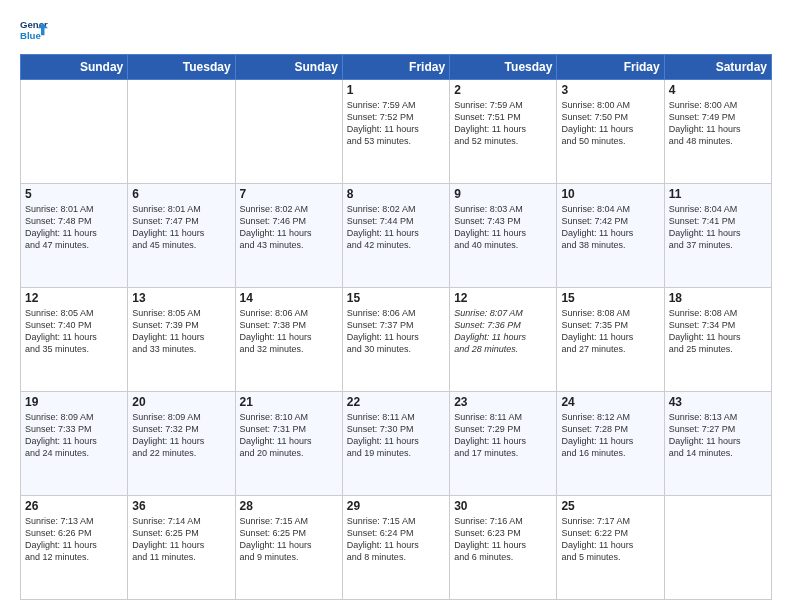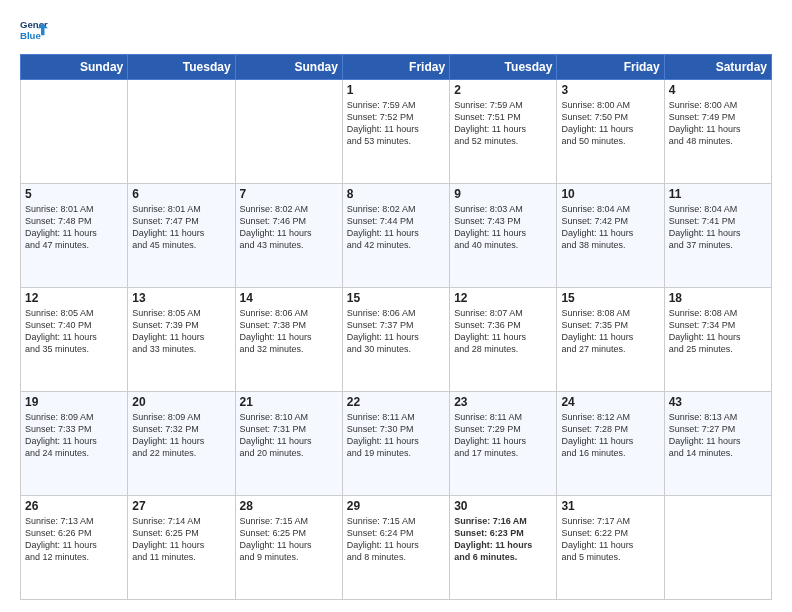--- a/index.html
+++ b/index.html
@@ -237,21 +237,21 @@
           </td>
           <td>
             <span class="day-number">15</span>
             <div class="day-info" style="white-space: pre-line;">Sunrise: 8:06 AM
 Sunset: 7:37 PM
 Daylight: 11 hours
 and 30 minutes.</div>
           </td>
           <td>
             <span class="day-number">12</span>
-            <div class="day-info" style="white-space: pre-line;">Sunrise: 8:07 AM
+            <div class="day-info" style="white-space: pre-line; font-style: italic;">Sunrise: 8:07 AM
 Sunset: 7:36 PM
 Daylight: 11 hours
 and 28 minutes.</div>
           </td>
           <td>
             <span class="day-number">15</span>
             <div class="day-info" style="white-space: pre-line;">Sunrise: 8:08 AM
 Sunset: 7:35 PM
 Daylight: 11 hours
 and 27 minutes.</div>
@@ -317,21 +317,21 @@
         </tr>
         <tr>
           <td>
             <span class="day-number">26</span>
             <div class="day-info" style="white-space: pre-line;">Sunrise: 7:13 AM
 Sunset: 6:26 PM
 Daylight: 11 hours
 and 12 minutes.</div>
           </td>
           <td>
-            <span class="day-number">27</span>
+            <span class="day-number">36</span>
             <div class="day-info" style="white-space: pre-line;">Sunrise: 7:14 AM
 Sunset: 6:25 PM
 Daylight: 11 hours
 and 11 minutes.</div>
           </td>
           <td>
             <span class="day-number">28</span>
             <div class="day-info" style="white-space: pre-line;">Sunrise: 7:15 AM
 Sunset: 6:25 PM
 Daylight: 11 hours
@@ -339,27 +339,27 @@
           </td>
           <td>
             <span class="day-number">29</span>
             <div class="day-info" style="white-space: pre-line;">Sunrise: 7:15 AM
 Sunset: 6:24 PM
 Daylight: 11 hours
 and 8 minutes.</div>
           </td>
           <td>
             <span class="day-number">30</span>
-            <div class="day-info" style="white-space: pre-line; font-weight: bold;">Sunrise: 7:16 AM
+            <div class="day-info" style="white-space: pre-line;">Sunrise: 7:16 AM
 Sunset: 6:23 PM
 Daylight: 11 hours
 and 6 minutes.</div>
           </td>
           <td>
-            <span class="day-number">31</span>
+            <span class="day-number">25</span>
             <div class="day-info" style="white-space: pre-line;">Sunrise: 7:17 AM
 Sunset: 6:22 PM
 Daylight: 11 hours
 and 5 minutes.</div>
           </td>
           <td class="empty-cell"></td>
         </tr>
       </tbody>
   </table>
 </div>

